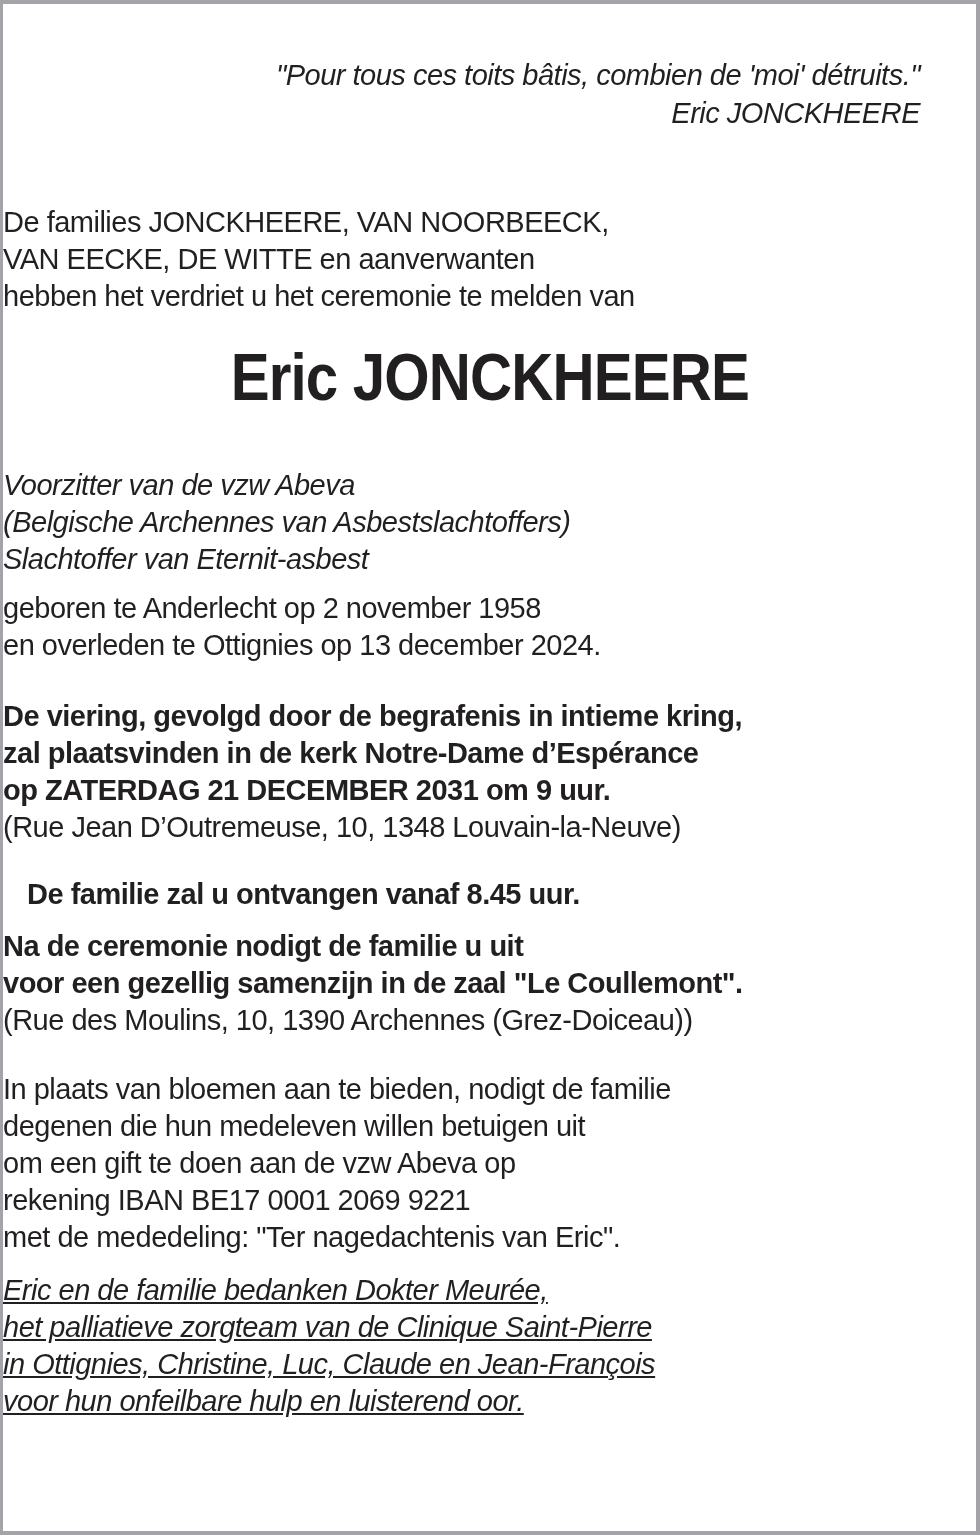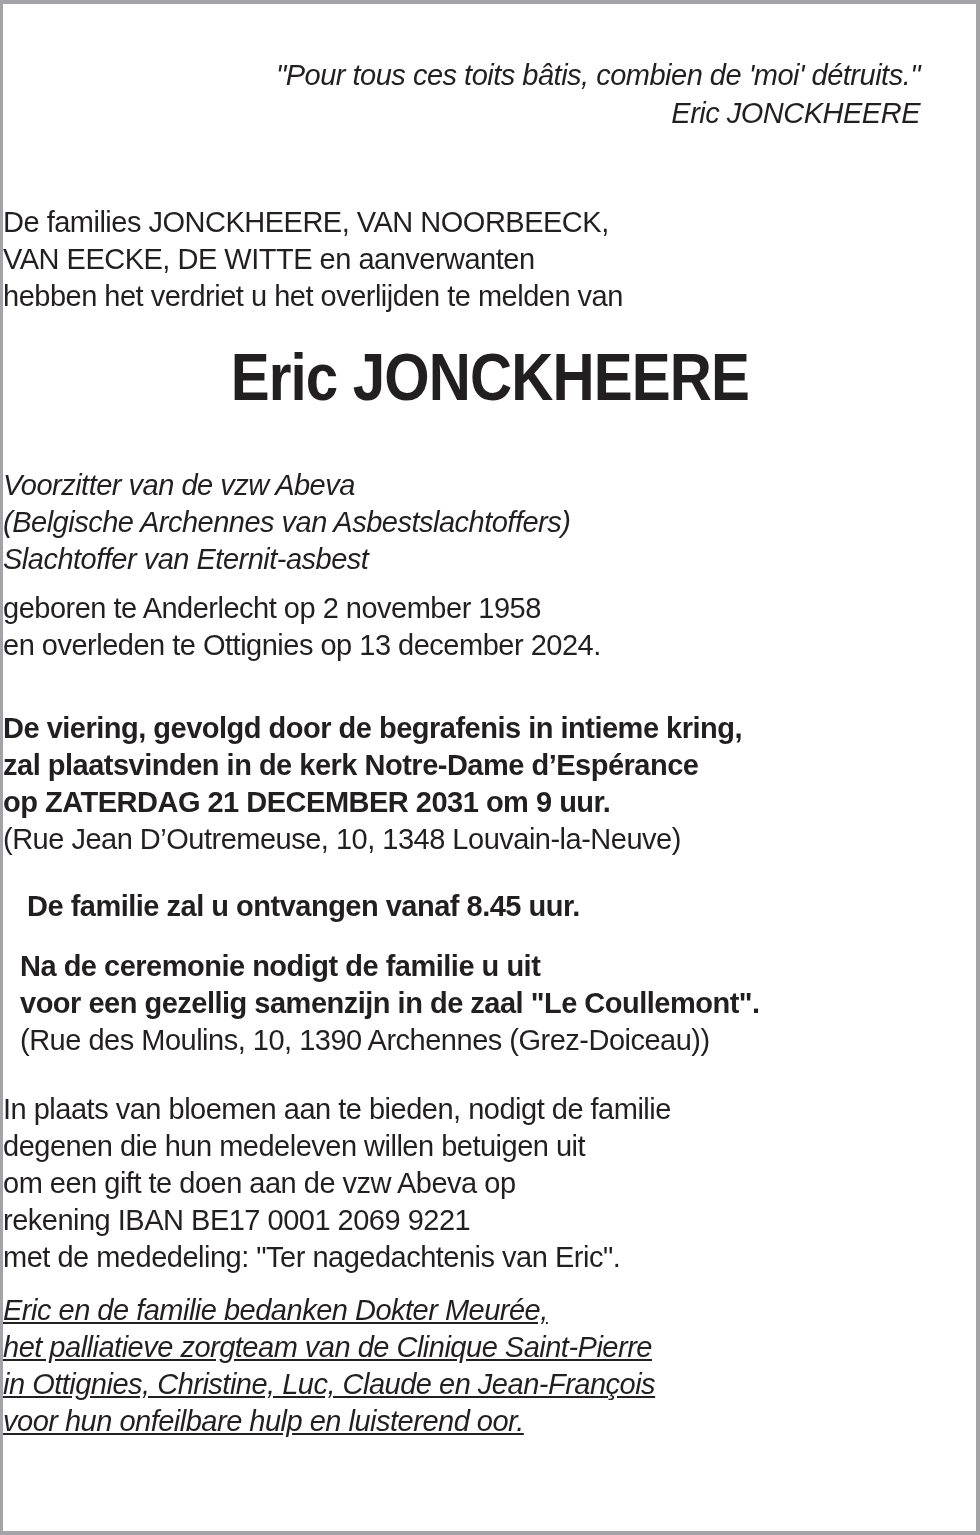--- a/index.html
+++ b/index.html
@@ -52,41 +52,41 @@
     display: inline-block;
     font-weight: bold;
     font-size: 67px;
     letter-spacing: -1px;
     transform: scaleX(0.87);
     transform-origin: center;
     white-space: nowrap;
   }
   .roles-block    { margin-top: 36px; }
   .dates-block    { margin-top: 12px; }
-  .ceremony-block { margin-top: 46px; }
+  .ceremony-block { margin-top: 34px; }
   .reception-block{ margin-top: 30px; padding-left: 24px; }
-  .gathering-block{ margin-top: 23px; padding-left: 17px; }
+  .gathering-block{ margin-top: 15px; }
   .donation-block { margin-top: 32px; }
   .thanks-block   { margin-top: 16px; text-decoration: underline; }
 </style>
 </head>
 <body>
 
 <div class="sheet">
   <div class="content">
 
     <div class="quote-block">
       <div class="line">"Pour tous ces toits bâtis, combien de 'moi' détruits."</div>
       <div class="line">Eric JONCKHEERE</div>
     </div>
 
     <div class="intro-block centered">
       <div class="line">De families JONCKHEERE, VAN NOORBEECK,</div>
       <div class="line">VAN EECKE, DE WITTE en aanverwanten</div>
-      <div class="line">hebben het verdriet u het overlijden te melden van</div>
+      <div class="line">hebben het verdriet u het ceremonie te melden van</div>
     </div>
 
     <div class="name-block">
       <span class="name-inner">Eric JONCKHEERE</span>
     </div>
 
     <div class="roles-block centered italic">
       <div class="line">Voorzitter van de vzw Abeva</div>
       <div class="line">(Belgische Archennes van Asbestslachtoffers)</div>
       <div class="line">Slachtoffer van Eternit-asbest</div>

